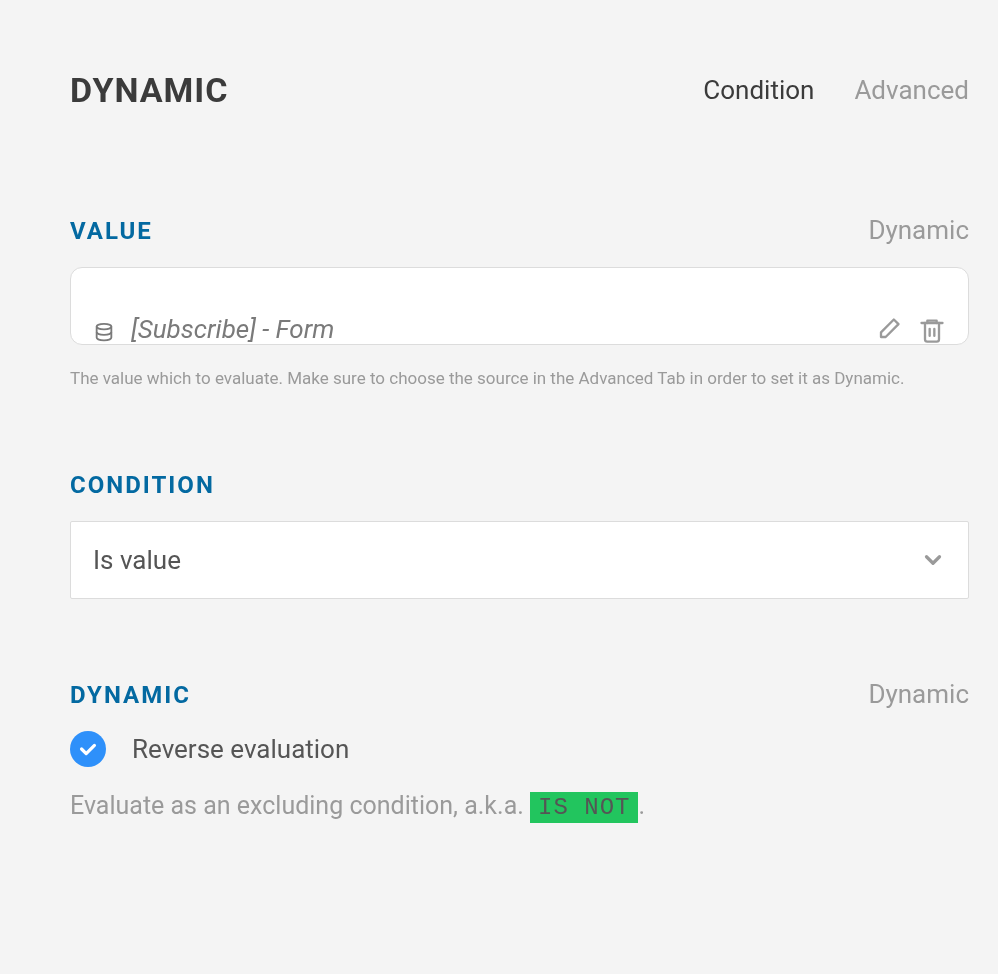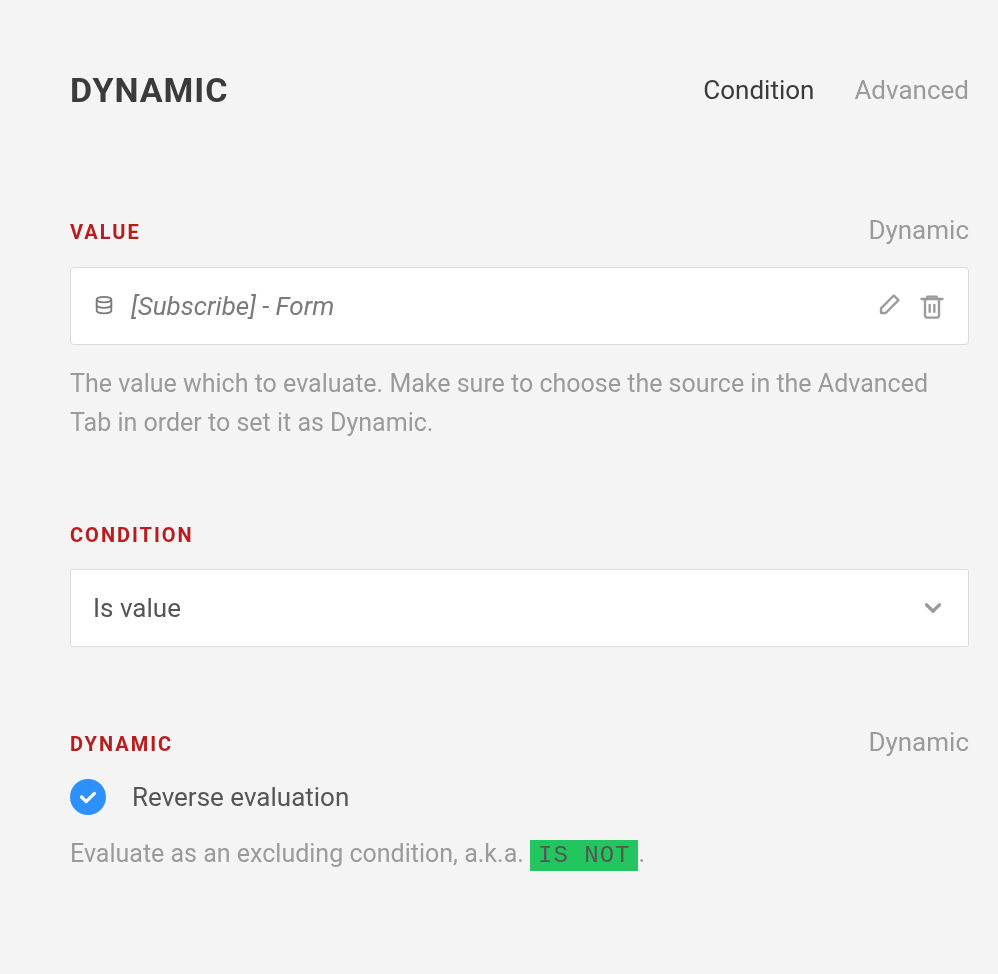--- a/index.html
+++ b/index.html
@@ -40,35 +40,35 @@
   .section {
     margin-bottom: 80px;
   }
   .section-header {
     display: flex;
     justify-content: space-between;
     align-items: baseline;
     margin-bottom: 22px;
   }
   .section-label {
-    font-size: 20px;
+    font-size: 24px;
     font-weight: 700;
     letter-spacing: 2px;
-    color: #b91c1c;
+    color: #0369a1;
   }
   .section-badge {
     font-size: 26px;
     color: #9a9a9a;
   }
   .input-box {
     display: flex;
-    align-items: center;
+    align-items: flex-end;
     background: #ffffff;
     border: 1px solid #dcdcdc;
-    border-radius: 4px;
+    border-radius: 12px;
     height: 78px;
     padding: 0 22px;
     gap: 16px;
   }
   .db-icon {
     width: 22px;
     height: 22px;
     flex-shrink: 0;
   }
   .db-icon svg { display:block; }
@@ -83,21 +83,21 @@
     height: 28px;
     cursor: pointer;
     color: #9a9a9a;
     display: flex;
     align-items: center;
     justify-content: center;
     flex-shrink: 0;
   }
   .icon-btn svg { display:block; }
   .help-text {
-    font-size: 25px;
+    font-size: 17px;
     color: #9a9a9a;
     margin-top: 20px;
     line-height: 1.55;
   }
   .select-box {
     display: flex;
     align-items: center;
     justify-content: space-between;
     background: #ffffff;
     border: 1px solid #dcdcdc;

